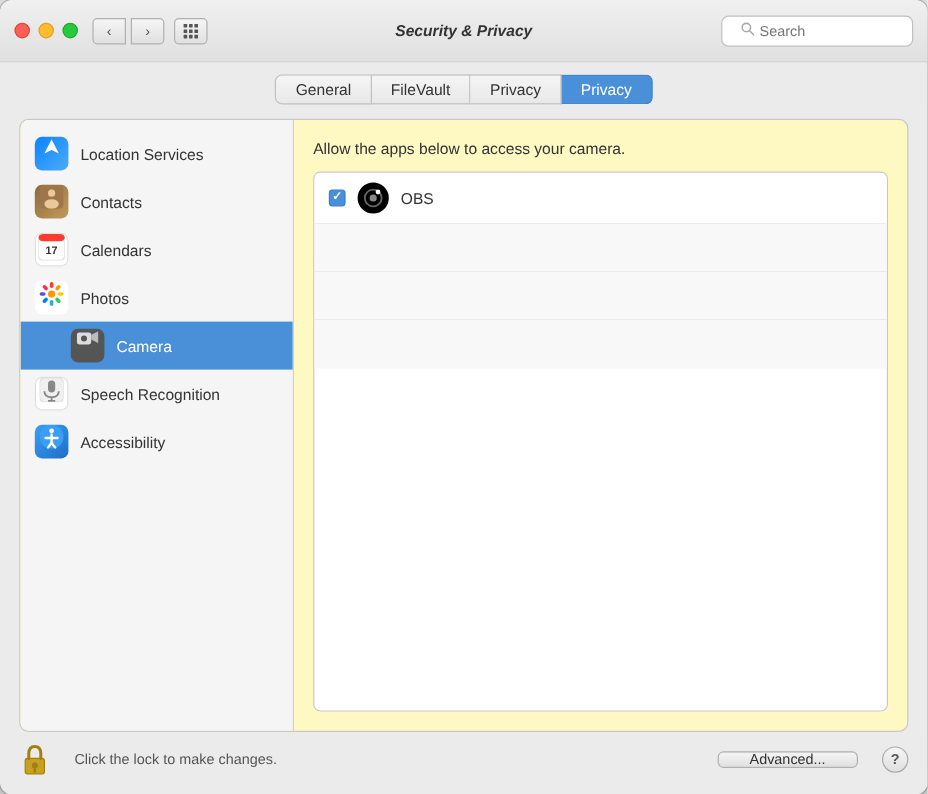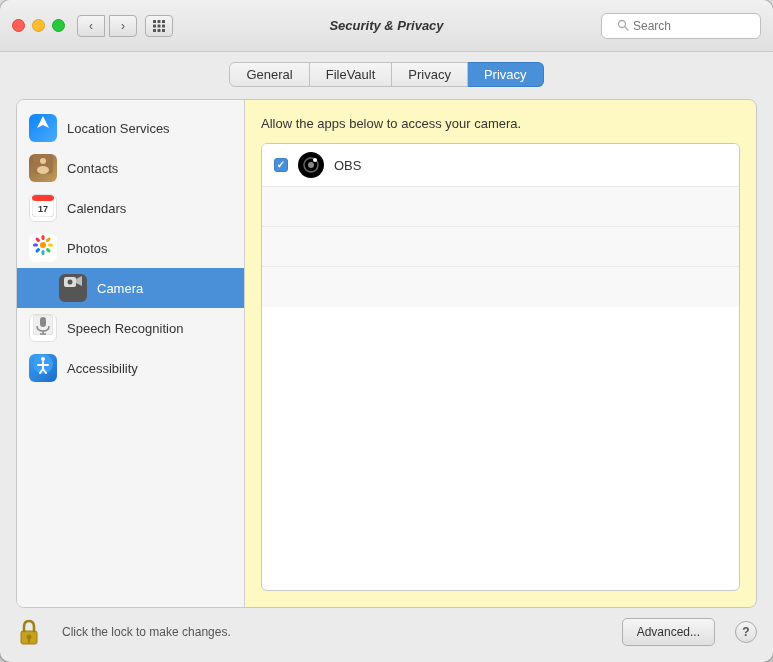--- a/index.html
+++ b/index.html
@@ -269,25 +269,25 @@
     }
     .lock-text {
       font-size: 12px;
       color: #555;
       flex: 1;
     }
     .advanced-btn {
       background: linear-gradient(to bottom, #f5f5f5, #e0e0e0);
       border: 1px solid #b0b0b0;
       border-radius: 5px;
-      padding: 3px 14px;
+      padding: 3px 26px;
       font-size: 12px;
       color: #333;
       cursor: pointer;
-      height: 28px;
+      height: 14px;
       display: flex;
       align-items: center;
     }
     .help-btn {
       width: 22px;
       height: 22px;
       border-radius: 50%;
       border: 1px solid #aaa;
       background: linear-gradient(to bottom, #f5f5f5, #e0e0e0);
       display: flex;

